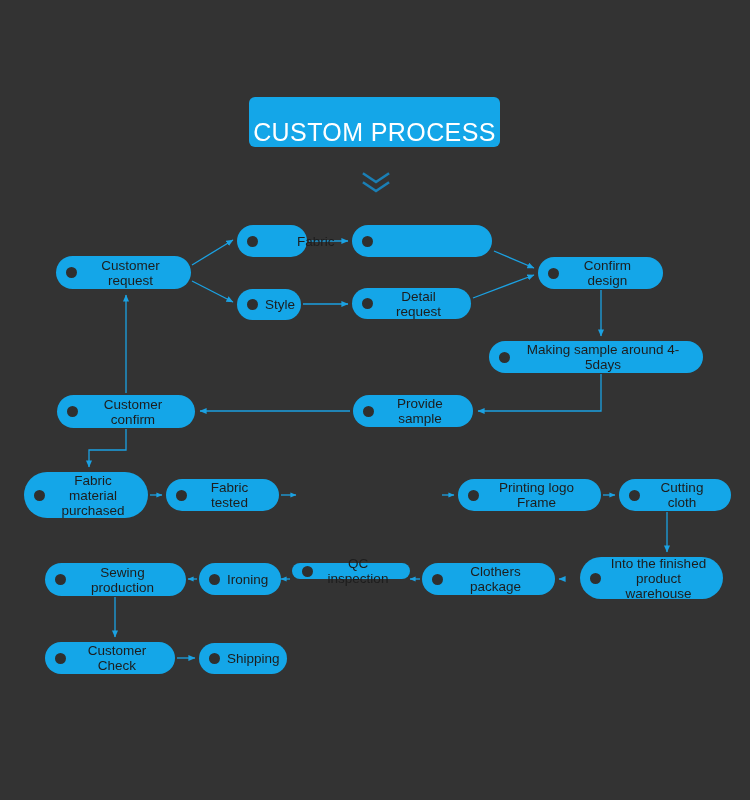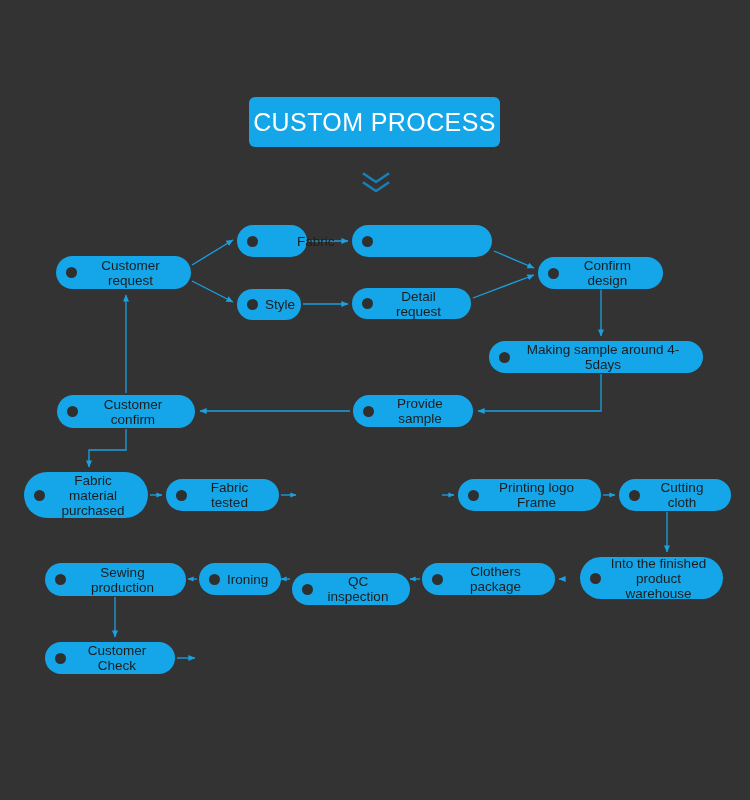--- a/index.html
+++ b/index.html
@@ -21,21 +21,21 @@
   
   .title-banner {
     position: absolute;
     left: 249px;
     top: 97px;
     width: 251px;
     height: 50px;
     background: #14a6e8;
     border-radius: 6px;
     display: flex;
-    align-items: center;
+    align-items: flex-end;
     justify-content: center;
   }
   .title-banner .title-text {
     color: #ffffff;
     font-size: 25px;
     letter-spacing: 0.4px;
     font-weight: 400;
     white-space: nowrap;
   }
   
@@ -229,34 +229,38 @@
     <span class="bullet"></span>
     <span class="node-label">Into the finished
 product warehouse</span>
   </div>
 
   <div class="node" style="left:422px;top:563px;width:133px;height:32px;">
     <span class="bullet"></span>
     <span class="node-label">Clothers package</span>
   </div>
 
-  <div class="node" style="left:292px;top:563px;width:118px;height:32px;margin-top:10px;">
+  <div class="node" style="left:292px;top:563px;width:118px;height:16px;">
     <span class="bullet"></span>
     <span class="node-label">QC inspection</span>
   </div>
 
   <div class="node" style="left:199px;top:563px;width:82px;height:32px;">
     <span class="bullet"></span>
     <span class="node-label">Ironing</span>
   </div>
 
   <div class="node" style="left:45px;top:563px;width:141px;height:33px;">
     <span class="bullet"></span>
     <span class="node-label">Sewing production</span>
   </div>
 
   <div class="node" style="left:45px;top:642px;width:130px;height:32px;">
     <span class="bullet"></span>
     <span class="node-label">Customer Check</span>
   </div>
 
+  <div class="node" style="left:199px;top:643px;width:88px;height:31px;">
+    <span class="bullet"></span>
+    <span class="node-label">Shipping</span>
+  </div>
 
 </div>
 
 </body></html>

